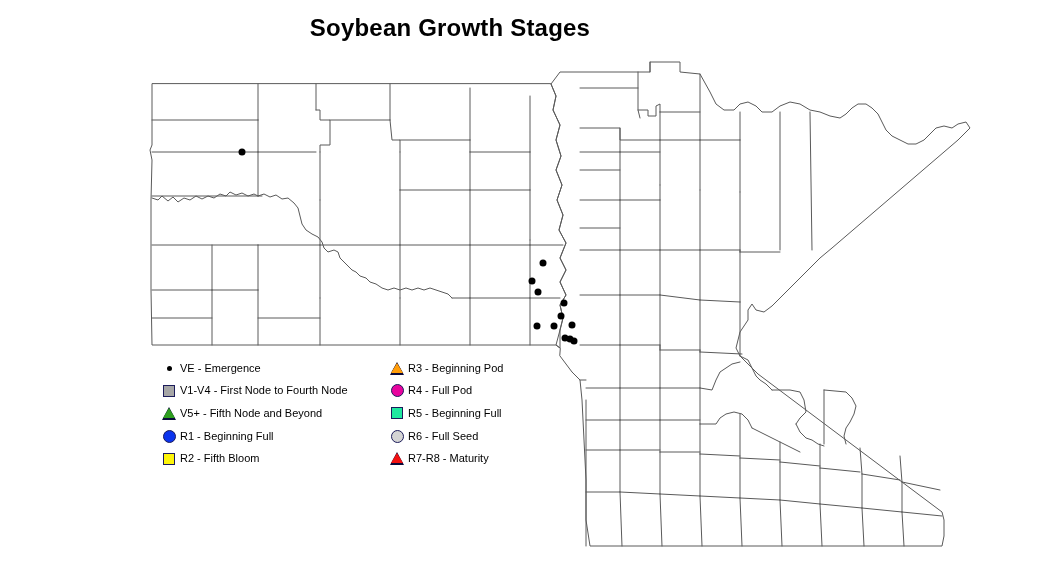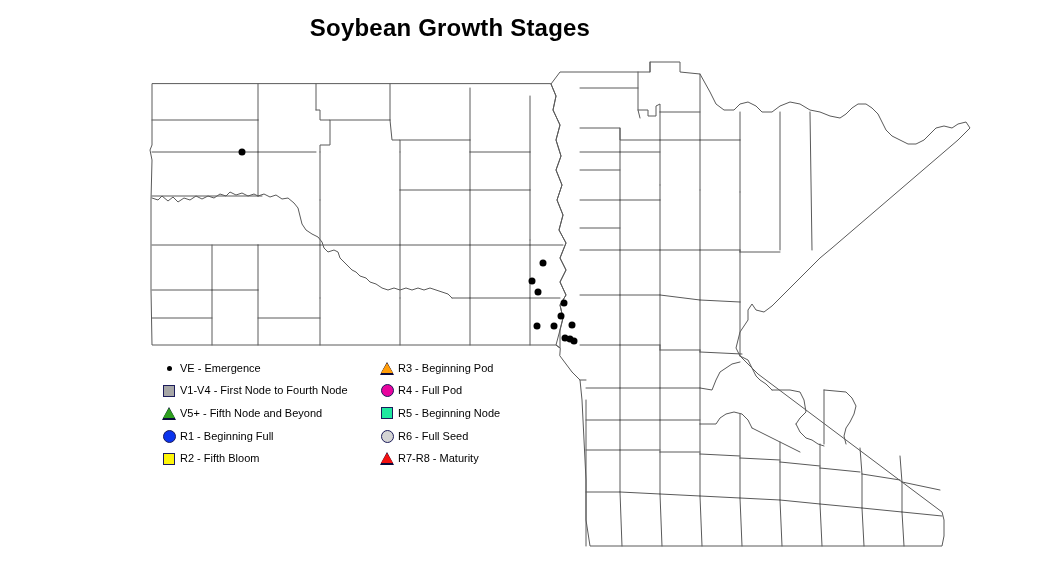--- a/index.html
+++ b/index.html
@@ -58,21 +58,21 @@
     position: absolute;
     left: 158px;
     top: 357px;
     width: 360px;
   }
   .legend-col {
     position: absolute;
     top: 0;
   }
   #legend-col-left { left: 0px; width: 225px; }
-  #legend-col-right { left: 218px; width: 140px; }
+  #legend-col-right { left: 228px; width: 140px; }
 
   .legend-row {
     position: relative;
     height: 22.6px;
     display: flex;
     align-items: center;
   }
   .legend-sym {
     position: relative;
     width: 22px;
@@ -407,21 +407,21 @@
         <div class="legend-row">
           <span class="legend-sym">
             <span class="sym-circle" style="background: rgb(232, 4, 158); border-color: rgb(27, 27, 90);"></span>
           </span>
           <span class="legend-label">R4 - Full Pod</span>
         </div>
         <div class="legend-row">
           <span class="legend-sym">
             <span class="sym-square" style="background: rgb(31, 232, 160); border-color: rgb(27, 27, 90);"></span>
           </span>
-          <span class="legend-label">R5 - Beginning Node</span>
+          <span class="legend-label">R5 - Beginning Full</span>
         </div>
         <div class="legend-row">
           <span class="legend-sym">
             <span class="sym-circle" style="background: rgb(212, 212, 212); border-color: rgb(27, 27, 90);"></span>
           </span>
           <span class="legend-label">R6 - Full Seed</span>
         </div>
         <div class="legend-row">
           <span class="legend-sym">
             <span class="sym-tri" style="border-bottom-color: rgb(11, 11, 58);"></span>

